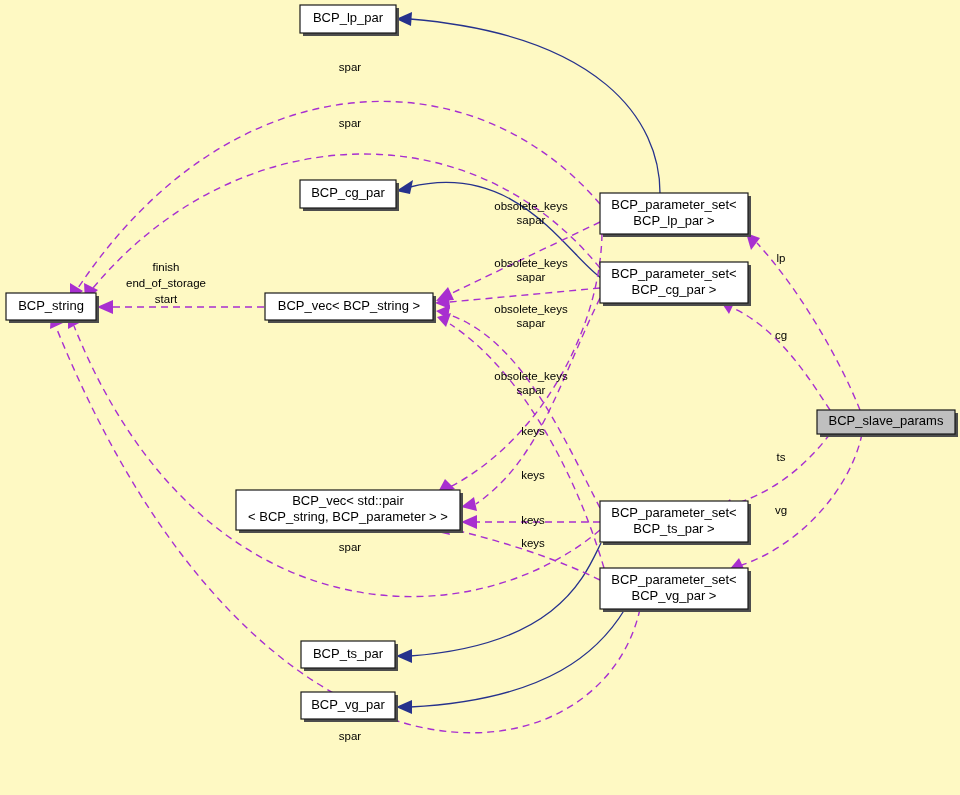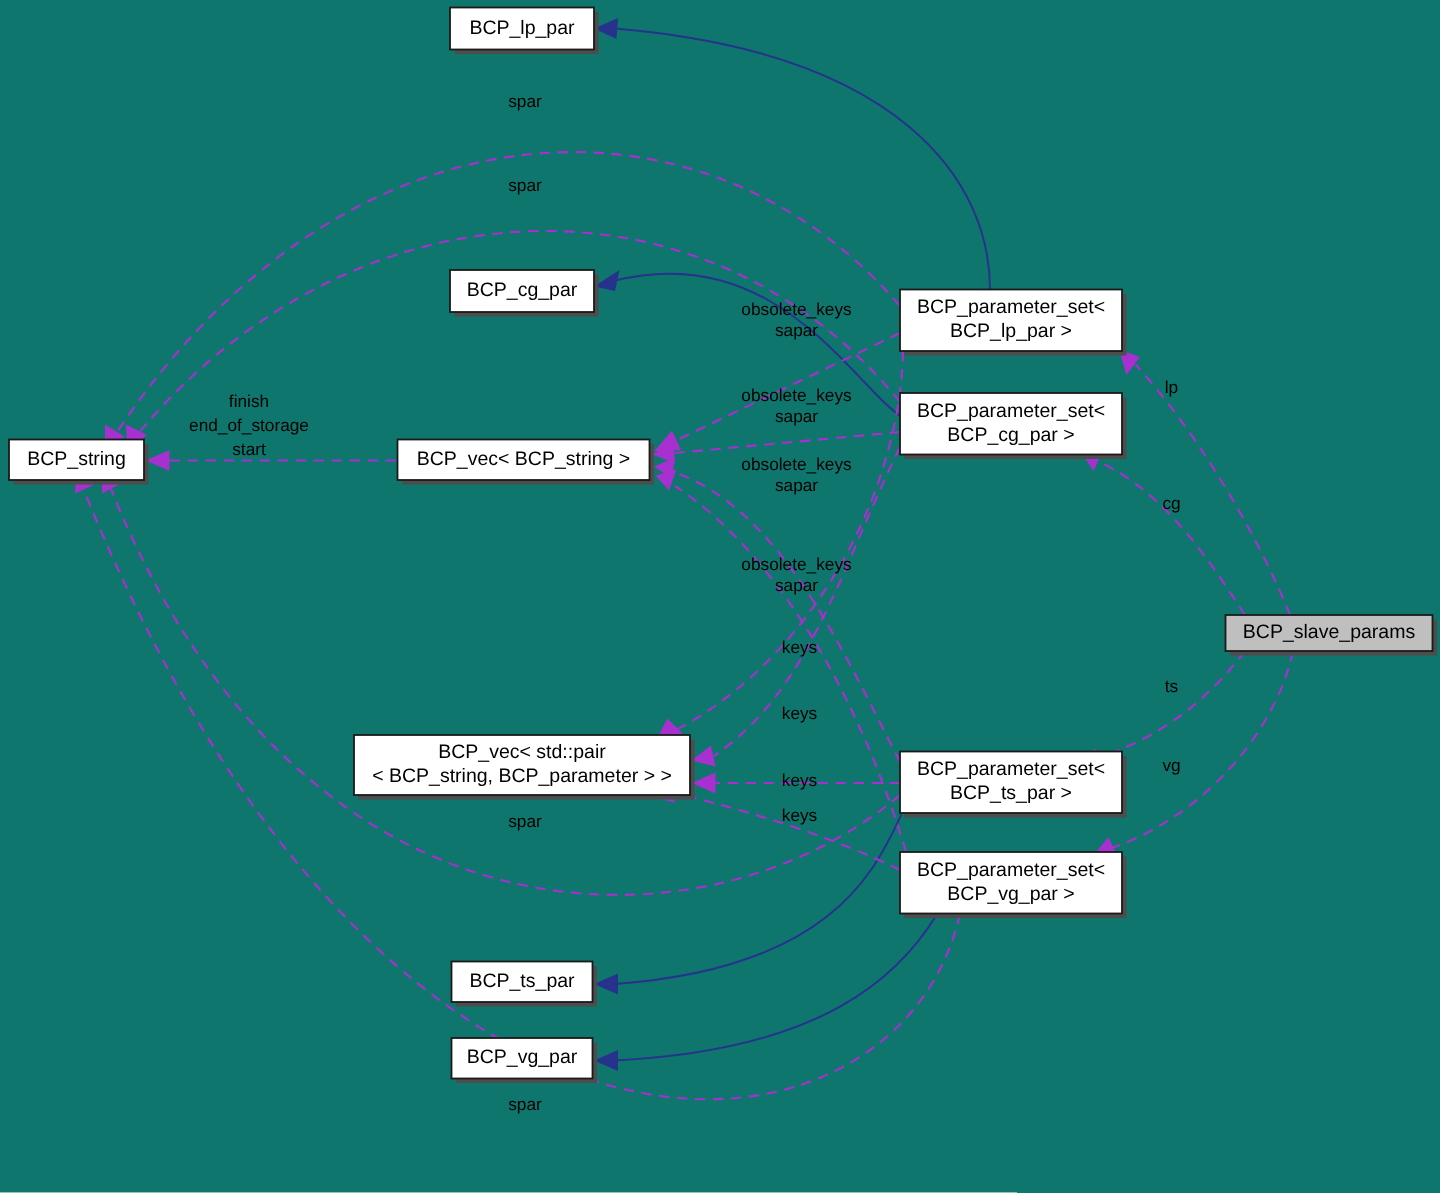--- a/index.html
+++ b/index.html
@@ -4,21 +4,21 @@
 <style>
   html, body {
     margin: 0;
     padding: 0;
     background: #ffffff;
   }
   #diagram-root {
     position: relative;
     width: 960px;
     height: 795px;
-    background: #0f766e;
+    background: #fef9c3;
     font-family: "Liberation Sans", sans-serif;
     overflow: hidden;
   }
   svg#graph {
     position: absolute;
     left: 0;
     top: 0;
     width: 960px;
     height: 795px;
   }

